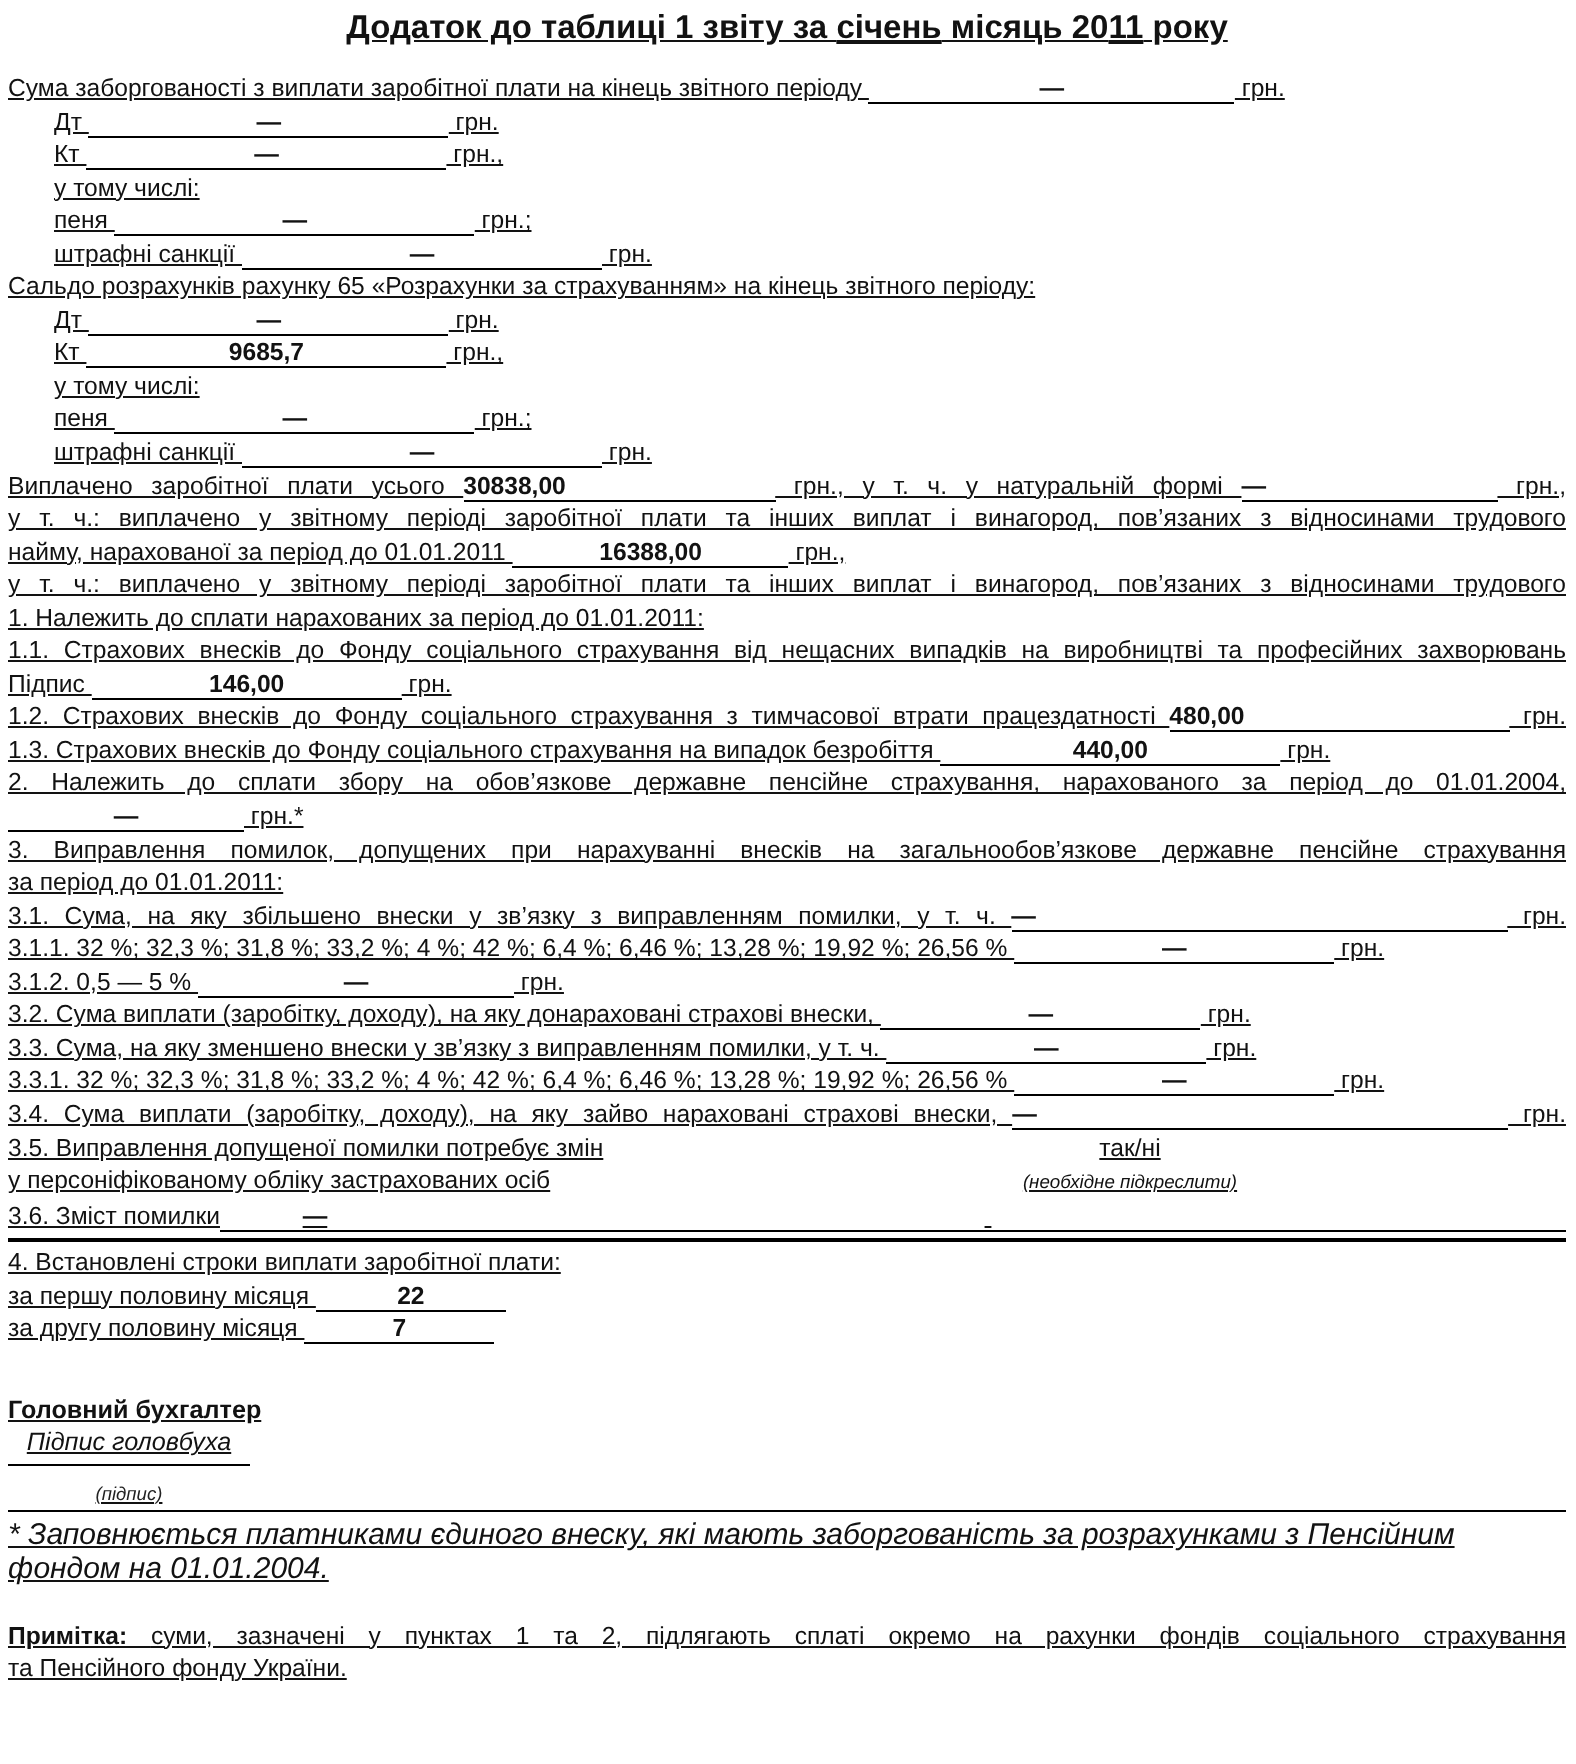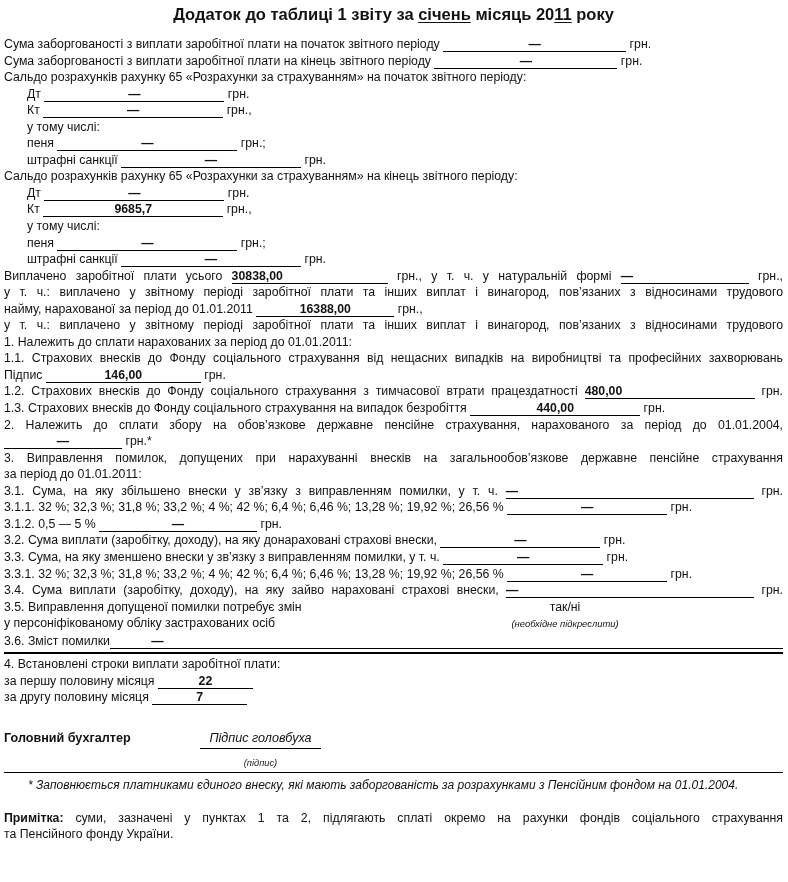--- a/index.html
+++ b/index.html
@@ -1,19 +1,19 @@
 <!DOCTYPE html>
 <html><head>
 <meta charset="utf-8">
 <style>
   html,body{margin:0;padding:0;background:#ffffff;}
   body{width:788px;height:882px;overflow:hidden;
        font-family:"Liberation Sans",sans-serif;color:#121212;
        -webkit-font-smoothing:antialiased;}
-  .page{width:788px;height:882px;box-sizing:border-box;padding:3px 5px 0 4px;background:#fff;}
+  .page{width:788px;height:882px;box-sizing:border-box;padding:3px 5px 0 4px;background:#fff;text-decoration:underline;}
   h1#title{font-size:16.5px;font-weight:bold;text-align:center;margin:2px 0 0 0;letter-spacing:0;}
   h1#title .u{text-decoration:underline;text-underline-offset:2px;}
   #doc{margin-top:12px;font-size:12.3px;line-height:16.55px;}
   .line{min-height:16.55px;}
   .jl{text-align:justify;text-align-last:justify;}
   .fx{display:flex;align-items:baseline;}
   .b{font-weight:bold;}
   .i{font-style:italic;}
   .u{text-decoration:underline;}
   .small{font-size:9.4px;}
@@ -23,31 +23,29 @@
   .blank.grow{flex:1 1 auto;}
   .split{display:flex;align-items:baseline;}
   .rightcol{margin-left:auto;width:230px;text-align:center;margin-right:103px;flex:0 0 auto;}
   .rule{border-top:1.3px solid #000;height:0;}
   .rule.thick{border-top-width:2.2px;margin:3px 0 2px 0;}
   .signrow{display:flex;align-items:flex-start;font-size:12.6px;}
   .signcol{flex:0 0 auto;}
   .signcol .tline{text-align:center;border-bottom:1.3px solid #000;padding-bottom:2px;}
   .signcol .noline{text-align:left;}
   .signcol .sub{text-align:center;font-style:italic;font-size:9.3px;margin-top:6px;color:#222;}
-  .footnote-line{font-size:12px;font-style:italic;margin-left:24px;}
+  .footnote-line{font-size:15px;font-style:italic;}
 </style>
 </head>
 <body>
 
 <div class="page">
   <h1 id="title"><span>Додаток до таблиці 1 звіту за </span><span class="u">січень</span><span> місяць 20</span><span class="u">11</span><span> року</span></h1>
   <div id="doc">
-      <div class="line"><span>Сума заборгованості з виплати заробітної плати на початок звітного періоду </span><span class="blank" style="width: 183px;"><span class="val">—</span></span><span> грн.</span></div>
       <div class="line"><span>Сума заборгованості з виплати заробітної плати на кінець звітного періоду </span><span class="blank" style="width: 183px;"><span class="val">—</span></span><span> грн.</span></div>
-      <div class="line"><span>Сальдо розрахунків рахунку 65 «Розрахунки за страхуванням» на початок звітного періоду:</span></div>
       <div class="line" style="padding-left: 23px;"><span>Дт </span><span class="blank" style="width: 180px;"><span class="val">—</span></span><span> грн.</span></div>
       <div class="line" style="padding-left: 23px;"><span>Кт </span><span class="blank" style="width: 180px;"><span class="val">—</span></span><span> грн.,</span></div>
       <div class="line" style="padding-left: 23px;"><span>у тому числі:</span></div>
       <div class="line" style="padding-left: 23px;"><span>пеня </span><span class="blank" style="width: 180px;"><span class="val">—</span></span><span> грн.;</span></div>
       <div class="line" style="padding-left: 23px;"><span>штрафні санкції </span><span class="blank" style="width: 180px;"><span class="val">—</span></span><span> грн.</span></div>
       <div class="line"><span>Сальдо розрахунків рахунку 65 «Розрахунки за страхуванням» на кінець звітного періоду:</span></div>
       <div class="line" style="padding-left: 23px;"><span>Дт </span><span class="blank" style="width: 180px;"><span class="val">—</span></span><span> грн.</span></div>
       <div class="line" style="padding-left: 23px;"><span>Кт </span><span class="blank" style="width: 180px;"><span class="val">9685,7</span></span><span> грн.,</span></div>
       <div class="line" style="padding-left: 23px;"><span>у тому числі:</span></div>
       <div class="line" style="padding-left: 23px;"><span>пеня </span><span class="blank" style="width: 180px;"><span class="val">—</span></span><span> грн.;</span></div>
@@ -82,21 +80,21 @@
       </div>
       <div class="line fx">
         <span>3.6. Зміст помилки </span>
         <span class="blank" style="width: 95px;"><span class="val">—</span></span>
         <span class="blank grow"><span class="val">&nbsp;</span></span>
       </div>
       <div class="rule thick"></div>
       <div class="line"><span>4. Встановлені строки виплати заробітної плати:</span></div>
       <div class="line"><span>за першу половину місяця </span><span class="blank" style="width: 95px;"><span class="val">22</span></span></div>
       <div class="line"><span>за другу половину місяця  </span><span class="blank" style="width: 95px;"><span class="val">7</span></span></div>
-      <div class="signrow" style="margin-top: 24px;">
+      <div class="signrow" style="margin-top: 24px; flex-direction: column;">
         <div class="signcol" style="width: 196px;">
           <div class="noline"><span class="b">Головний бухгалтер</span></div>
         </div>
         <div class="signcol" style="width: 121px;">
           <div class="tline"><span class="i">Підпис головбуха</span></div>
           <div class="sub">(підпис)</div>
         </div>
       </div>
       <div class="rule"></div>
       <div class="line footnote-line" style="margin-top: 4px;"><span class="i">* Заповнюється платниками єдиного внеску, які мають заборгованість за розрахунками з Пенсійним фондом на 01.01.2004.</span></div>

